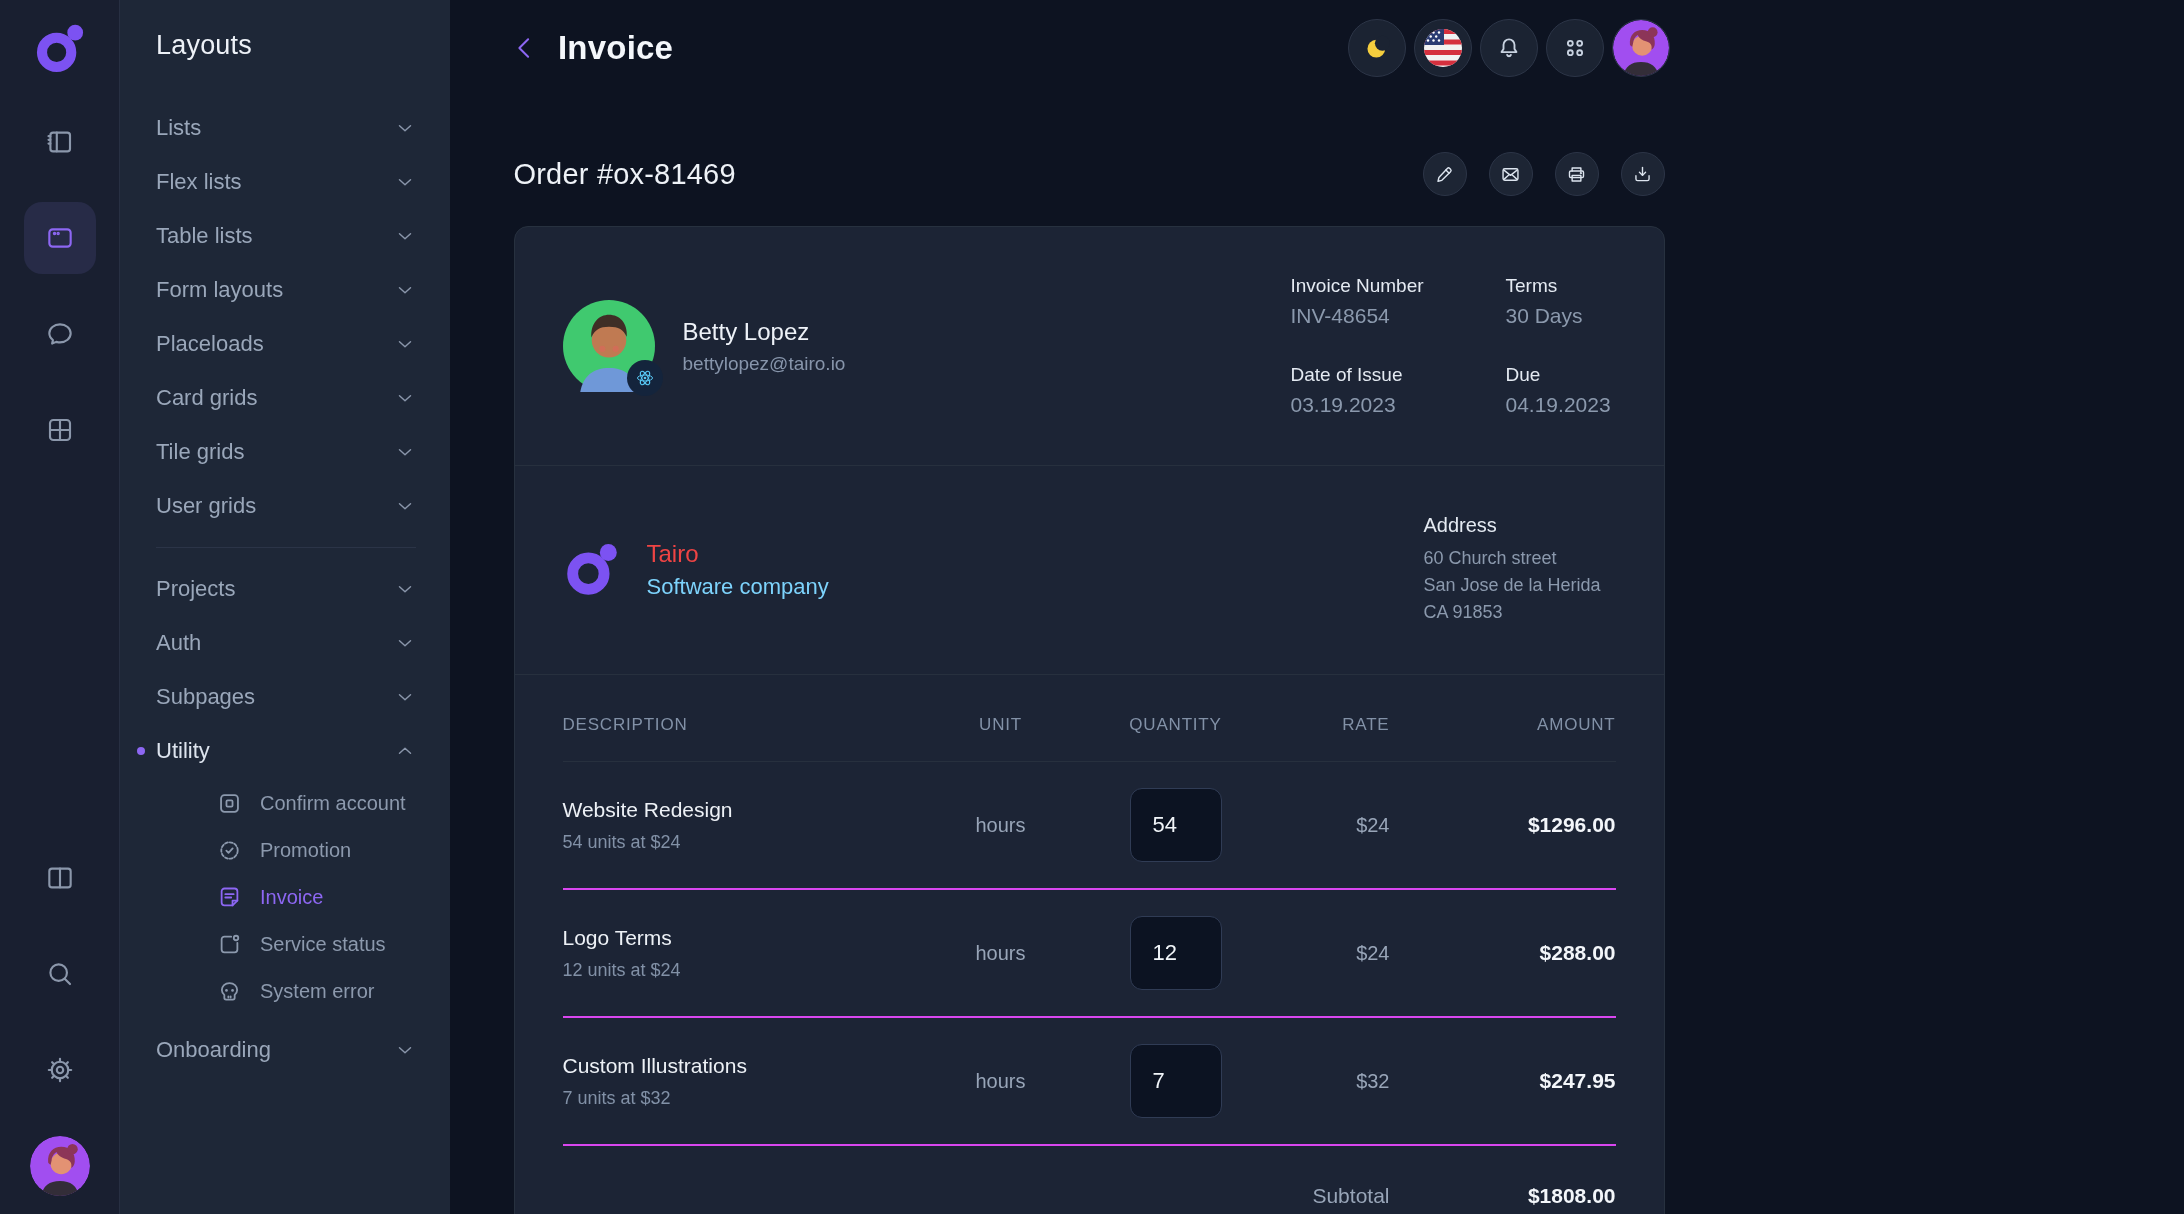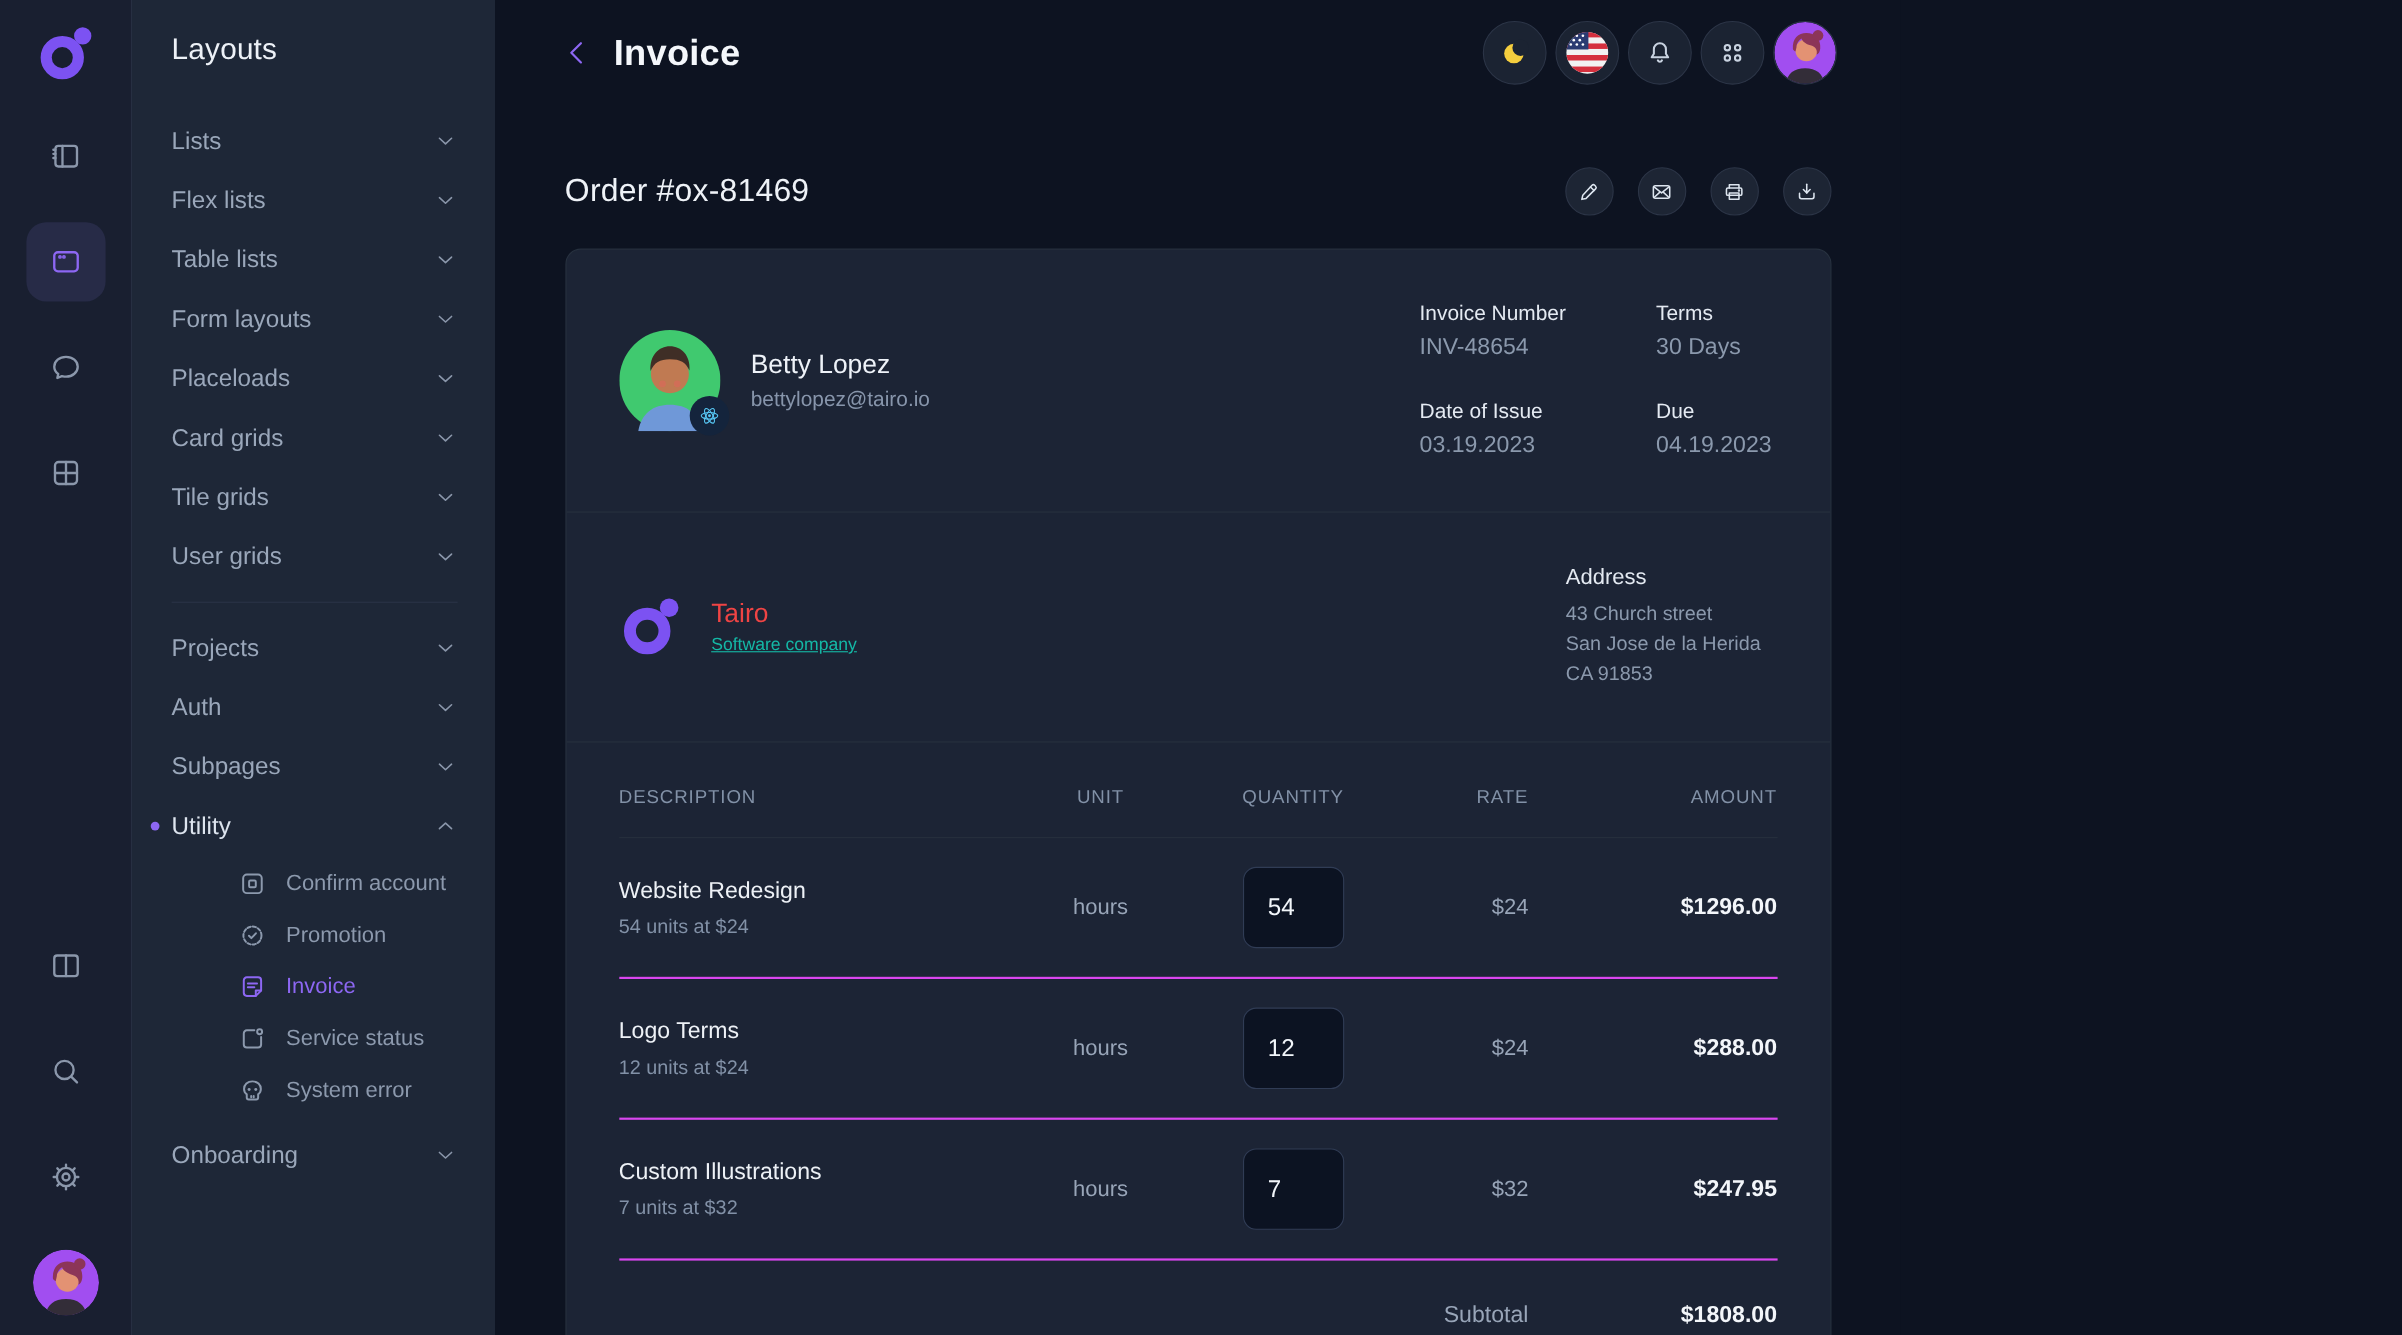--- a/index.html
+++ b/index.html
@@ -61,21 +61,21 @@
   .badge { position:absolute; right:-8px; bottom:-4px; width:36px; height:36px; border-radius:50%; background:#14243c; display:flex; align-items:center; justify-content:center; }
   .badge svg { width:24px; height:24px; }
   .customer-name { font-size:24px; font-weight:500; color:#eef2f8; margin-bottom:7px; }
   .customer-email { font-size:19px; color:#8795ab; }
   .meta-grid { display:grid; grid-template-columns:215px 110px; row-gap:36px; }
   .meta-label { font-size:19px; font-weight:500; color:#e4eaf2; margin-bottom:7px; }
   .meta-value { font-size:21px; color:#8b99ad; }
   .company { display:flex; align-items:center; gap:26px; }
   .company-logo { width:58px; height:58px; }
   .company-name { font-size:24px; font-weight:500; color:#ef4444; margin-bottom:6px; }
-  .company-sub { font-size:16px; color:#14b8a6;text-decoration:underline; }
+  .company-sub { font-size:22px; color:#7dd3fc; }
   .address { width:192px; }
   .address-label { font-size:20px; font-weight:500; color:#e4eaf2; margin-bottom:8px; }
   .address-line { font-size:18px; color:#8b99ad; line-height:27px; }
 
   .sec3 { padding:40px 48px 36px; }
   .tgrid { display:grid; grid-template-columns:1fr 150px 200px 140px 200px; align-items:center; }
   .t-head { padding-bottom:26px; border-bottom:1px solid #27303e; }
   .th { font-size:17px; color:#8291a7; letter-spacing:.8px; }
   .c-unit { text-align:center; }
   .c-qty { text-align:center; }
@@ -462,21 +462,21 @@
                 <circle cx="21" cy="27" r="13" fill="none" stroke="#7c52f2" stroke-width="9"></circle>
                 <circle cx="37.5" cy="9.5" r="7" fill="#7c52f2"></circle>
               </svg>
             <div>
               <div class="company-name">Tairo</div>
               <div class="company-sub">Software company</div>
             </div>
           </div>
           <div class="address">
             <div class="address-label">Address</div>
-            <div class="address-line">43 Church street</div>
+            <div class="address-line">60 Church street</div>
             <div class="address-line">San Jose de la Herida</div>
             <div class="address-line">CA 91853</div>
           </div>
         </div>
 
         <div class="sec sec3">
           <div class="tgrid t-head">
             <div class="th">DESCRIPTION</div>
             <div class="th c-unit">UNIT</div>
             <div class="th c-qty">QUANTITY</div>

